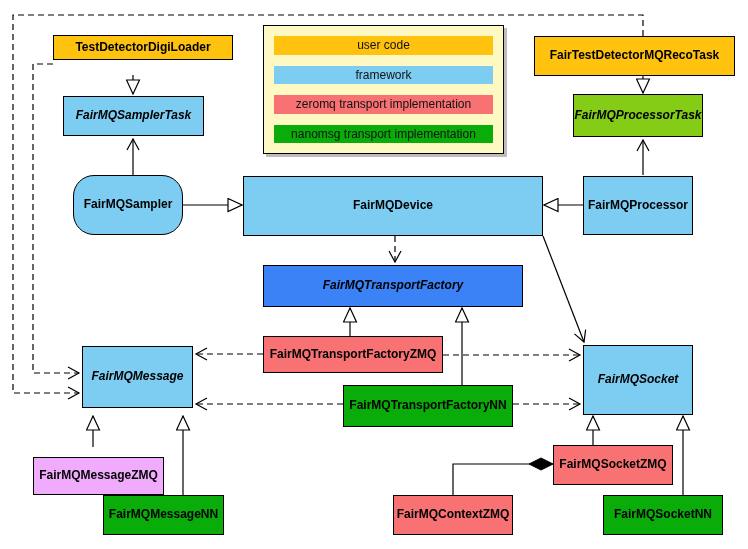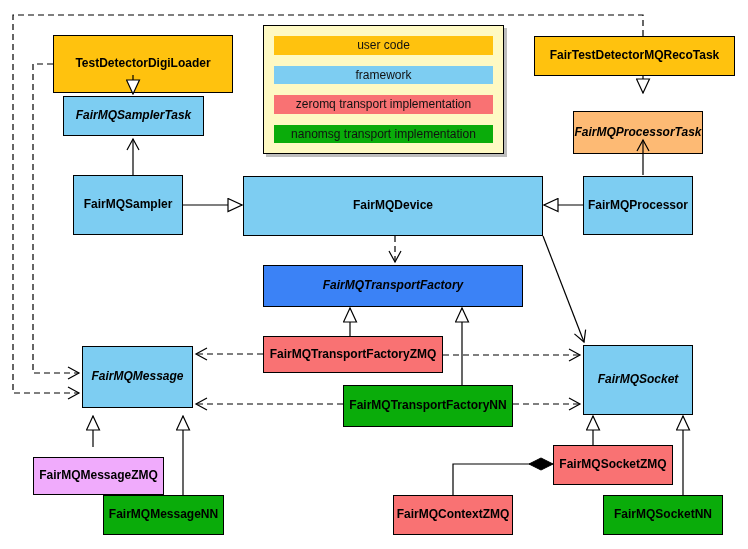--- a/index.html
+++ b/index.html
@@ -70,29 +70,29 @@
     <polygon points="553,464 541,458 529,464 541,470" fill="#000" stroke="#000"></polygon>
   </svg>
 
   <div class="legend">
     <div class="legend-bar" style="background: rgb(255, 194, 14);">user code</div>
     <div class="legend-bar" style="background: rgb(125, 205, 242);">framework</div>
     <div class="legend-bar" style="background: rgb(249, 114, 115);">zeromq transport implementation</div>
     <div class="legend-bar" style="background: rgb(10, 172, 10);">nanomsg transport implementation</div>
   </div>
 
-  <div class="node" style="left: 53px; top: 35px; width: 180px; height: 58px; background: rgb(255, 194, 14);">TestDetectorDigiLoader</div>
+  <div class="node" style="left: 53px; top: 35px; width: 180px; height: 25px; background: rgb(255, 194, 14);">TestDetectorDigiLoader</div>
 
   <div class="node" style="left: 534px; top: 36px; width: 201px; height: 40px; background: rgb(255, 194, 14);">FairTestDetectorMQRecoTask</div>
 
   <div class="node abstract" style="left: 63px; top: 96px; width: 141px; height: 40px; background: rgb(125, 205, 242);">FairMQSamplerTask</div>
 
-  <div class="node abstract" style="left: 573px; top: 94px; width: 130px; height: 43px; background: #fdba74; margin-top: 17px;">FairMQProcessorTask</div>
+  <div class="node abstract" style="left: 573px; top: 94px; width: 130px; height: 43px; background: #84cc16;">FairMQProcessorTask</div>
 
-  <div class="node" style="left: 73px; top: 175px; width: 110px; height: 60px; background: rgb(125, 205, 242);">FairMQSampler</div>
+  <div class="node" style="left: 73px; top: 175px; width: 110px; height: 60px; background: rgb(125, 205, 242); border-radius: 21px;">FairMQSampler</div>
 
   <div class="node" style="left: 243px; top: 176px; width: 300px; height: 60px; background: rgb(125, 205, 242);">FairMQDevice</div>
 
   <div class="node" style="left: 583px; top: 176px; width: 110px; height: 59px; background: rgb(125, 205, 242);">FairMQProcessor</div>
 
   <div class="node abstract" style="left: 263px; top: 265px; width: 260px; height: 42px; background: #3b82f6;">FairMQTransportFactory</div>
 
   <div class="node" style="left: 263px; top: 336px; width: 180px; height: 37px; background: rgb(249, 114, 115);">FairMQTransportFactoryZMQ</div>
 
   <div class="node" style="left: 343px; top: 385px; width: 170px; height: 42px; background: rgb(10, 172, 10);">FairMQTransportFactoryNN</div>

